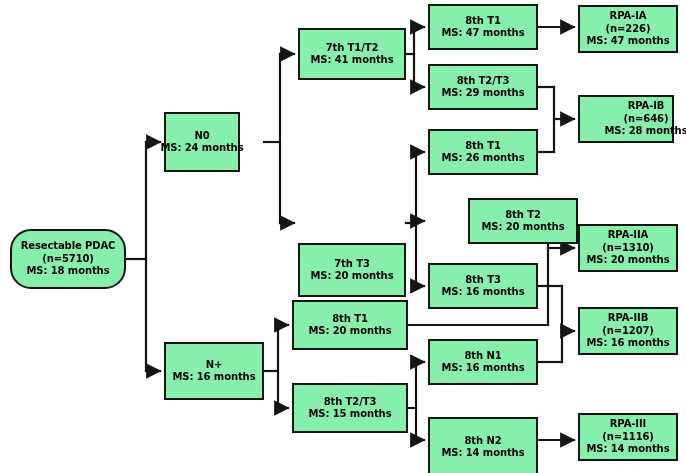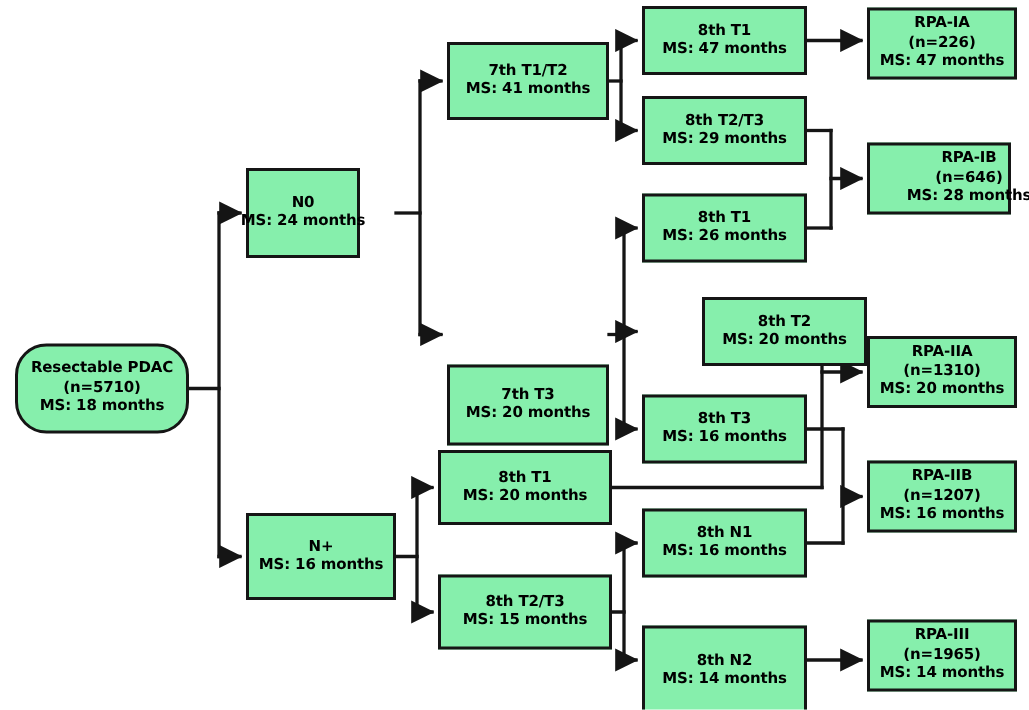--- a/index.html
+++ b/index.html
@@ -186,17 +186,17 @@
         <span class="ln">(n=1310)</span>
         <span class="ln">MS: 20 months</span>
       </div>
       <div class="node" style="left: 578px; top: 307px; width: 100px; height: 48px;">
         <span class="ln">RPA-IIB</span>
         <span class="ln">(n=1207)</span>
         <span class="ln">MS: 16 months</span>
       </div>
       <div class="node" style="left: 578px; top: 413px; width: 100px; height: 48px;">
         <span class="ln">RPA-III</span>
-        <span class="ln">(n=1965)</span>
+        <span class="ln">(n=1116)</span>
         <span class="ln">MS: 14 months</span>
       </div>
     </div>
 </div>
 
 </body></html>

